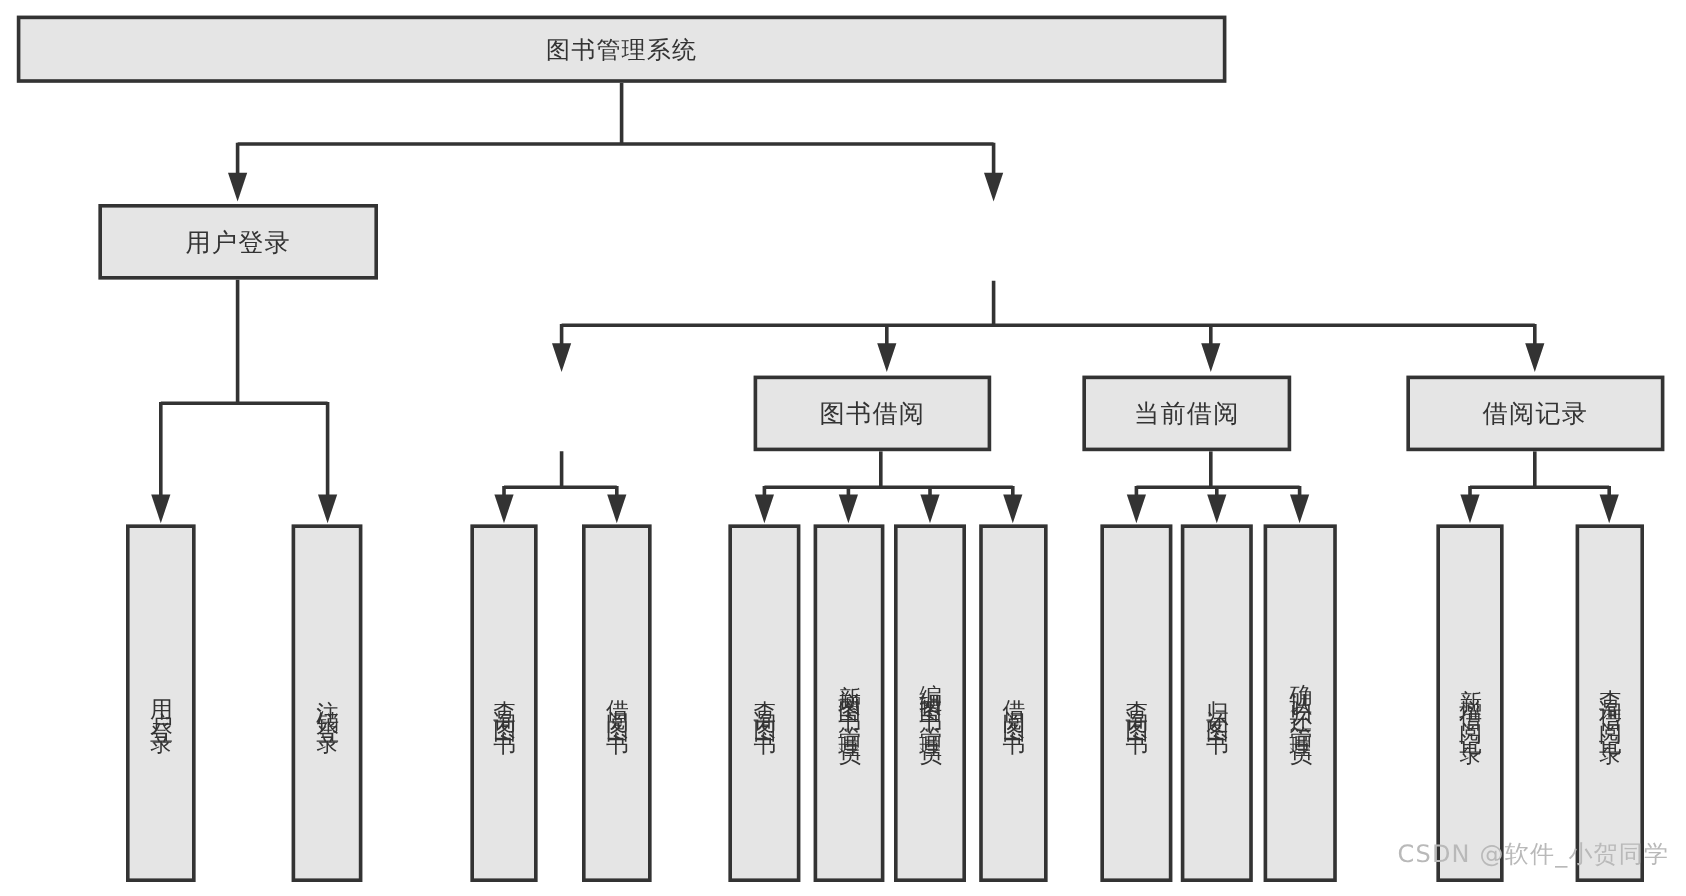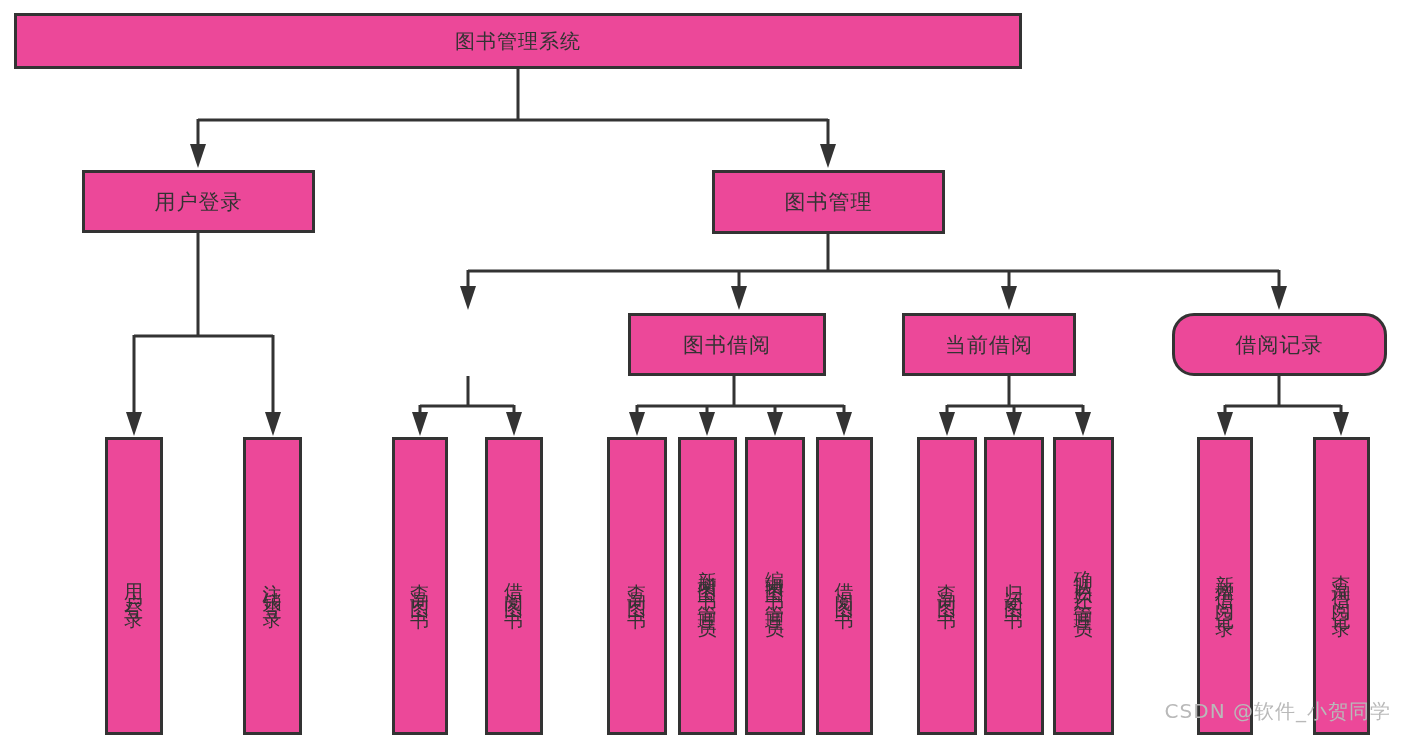--- a/index.html
+++ b/index.html
@@ -17,21 +17,21 @@
     overflow:hidden;
   }
   .connectors{
     position:absolute;left:0;top:0;width:1405px;height:747px;
     pointer-events:none;
   }
   .node{
     position:absolute;
     box-sizing:border-box;
     border:3px solid var(--line);
-    background:#ec4899;
+    background:#e5e5e5;
     display:flex;align-items:center;justify-content:center;
     color:var(--text);
   }
   .hnode{
     font-size:21px;
     letter-spacing:1px;
     white-space:nowrap;
   }
   .root-node{font-size:20px;}
   .leaf{
@@ -108,31 +108,28 @@
     </g>
   </svg>
 
   <div class="node hnode root-node" style="left:14px;top:13px;width:1008px;height:56px;">
     <span>图书管理系统</span>
   </div>
 
   <div class="node hnode" style="left:82px;top:170px;width:233px;height:63px;">
     <span>用户登录</span>
   </div>
-  <div class="node hnode" style="left:712px;top:170px;width:233px;height:64px;">
-    <span>图书管理</span>
-  </div>
 
   <div class="node hnode" style="left:628px;top:313px;width:198px;height:63px;">
     <span>图书借阅</span>
   </div>
   <div class="node hnode" style="left:902px;top:313px;width:174px;height:63px;">
     <span>当前借阅</span>
   </div>
-  <div class="node hnode" style="left:1172px;top:313px;width:215px;height:63px;border-radius:22px;">
+  <div class="node hnode" style="left:1172px;top:313px;width:215px;height:63px;">
     <span>借阅记录</span>
   </div>
 
   <div class="node leaf" style="left:105px;">
     <span class="vtext">用户登录</span>
   </div>
   <div class="node leaf" style="left:243px;width:59px;">
     <span class="vtext">注销登录</span>
   </div>
 

